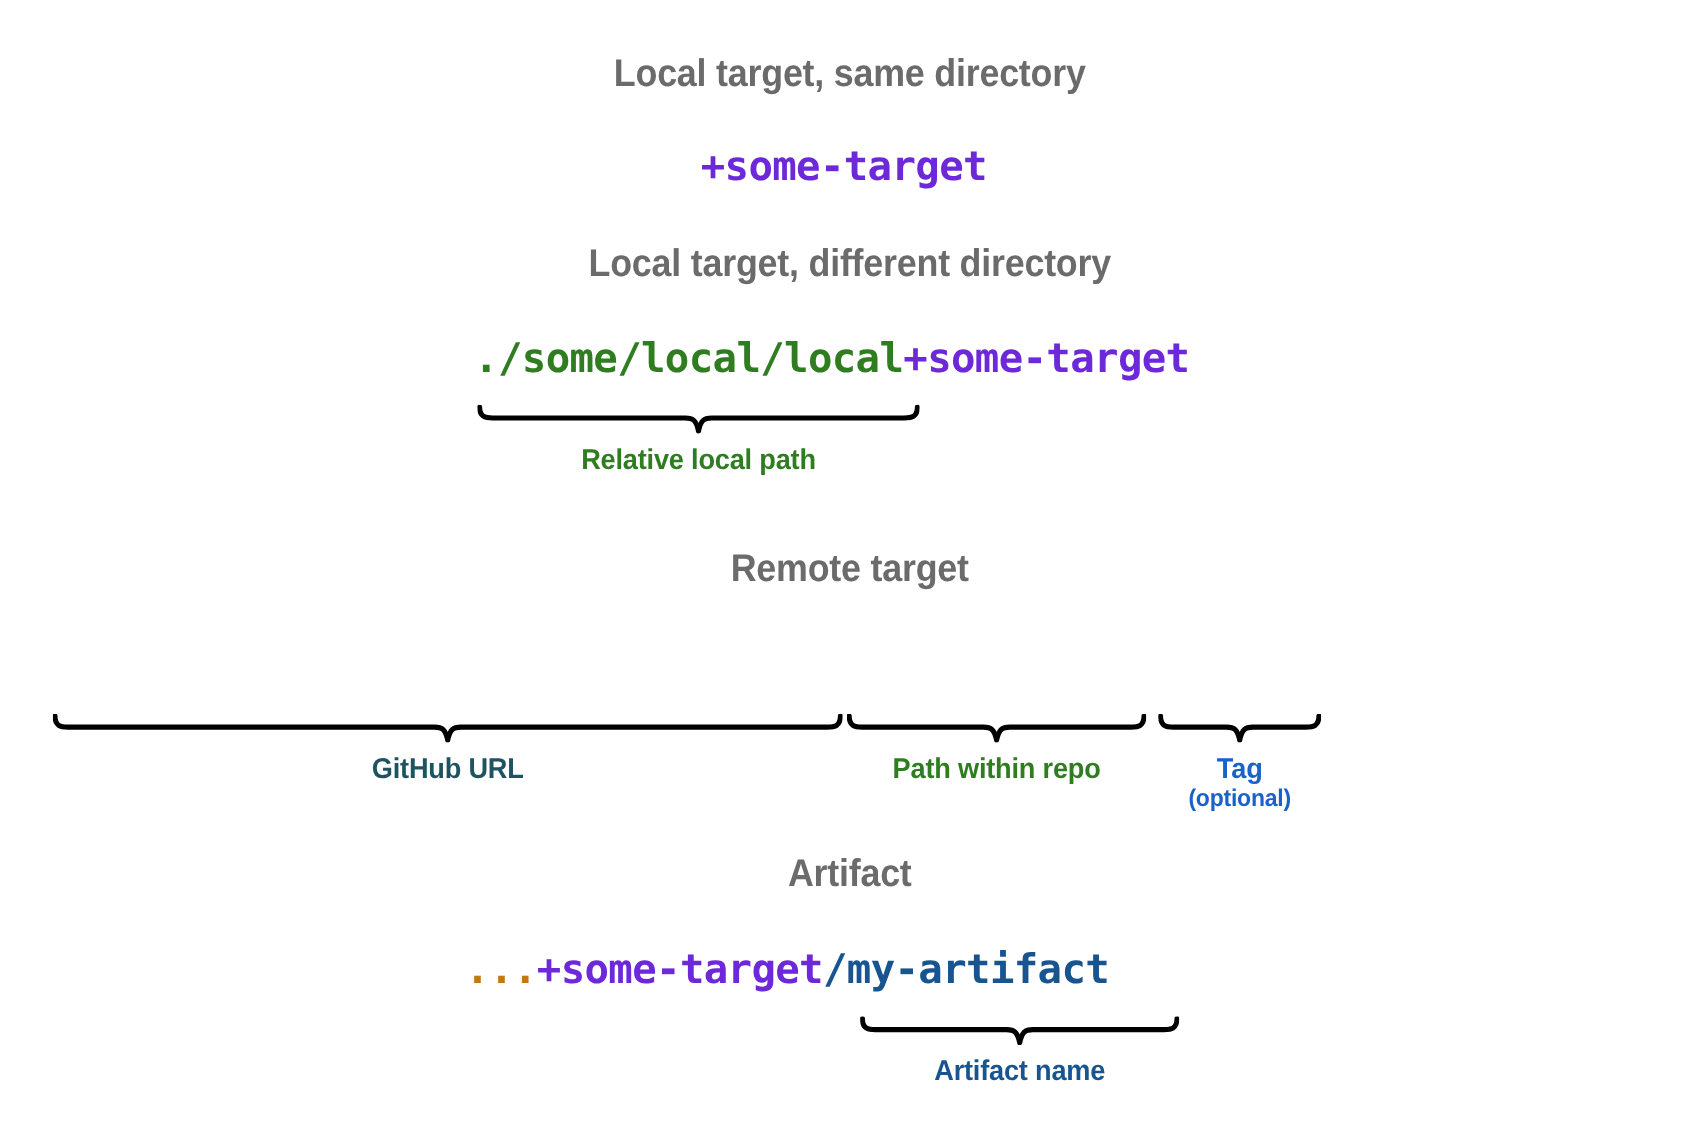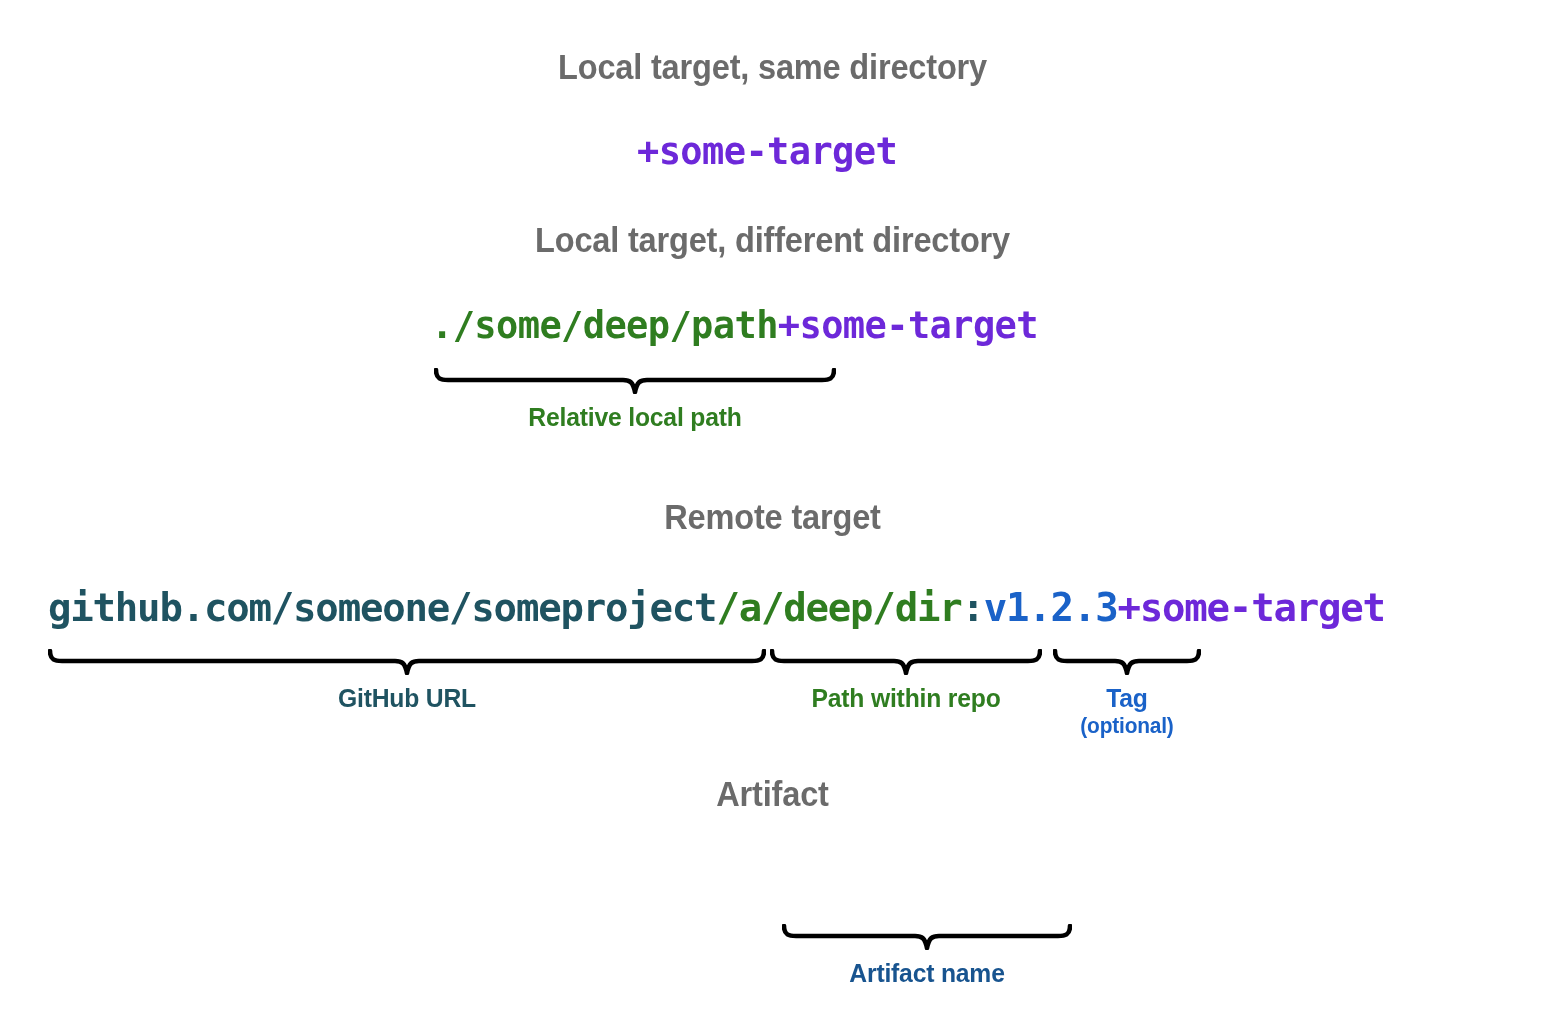--- a/index.html
+++ b/index.html
@@ -95,33 +95,32 @@
 <body>
 
 <div class="stage">
 
   <div class="heading" style="top:47px;">Local target, same directory</div>
 
   <div class="codeline small" style="top:133px; left:637px;"><span class="c-red">+some-target</span></div>
 
   <div class="heading" style="top:220px;">Local target, different directory</div>
 
-  <div class="codeline small" style="top:307px; left:431px;"><span class="c-green">./some/deep/path</span><span class="c-red">+some-target</span></div>
+  <div class="codeline small" style="top:307px; left:431px;"><span class="c-green">./some/local/local</span><span class="c-red">+some-target</span></div>
 
   <span class="brace" style="left:434px; top:368px;">
     <svg width="402" height="26" viewBox="0 0 402 26" aria-hidden="true">
       <path d="M2,2 C2,11 7,12 14,12 L189,12 C196,12 199,14 201,24 C203,14 206,12 213,12 L388,12 C395,12 400,11 400,2" fill="none" stroke="#000000" stroke-width="4.6" stroke-linecap="round" stroke-linejoin="round"></path>
     </svg>
   </span>
 
   <div class="brace-label l-green" style="left:434px; top:403px; width:402px;"><span>Relative local path</span></div>
 
   <div class="heading" style="top:497px;">Remote target</div>
 
-  <div class="codeline wide" style="top:588px; left:48px;"><span class="c-teal">github.com/someone/someproject</span><span class="c-green">/a/deep/dir</span><span class="c-teal">:</span><span class="c-blue">v1.2.3</span><span class="c-red">+some-target</span></div>
 
   <span class="brace" style="left:48px; top:649px;">
     <svg width="718" height="26" viewBox="0 0 718 26" aria-hidden="true">
       <path d="M2,2 C2,11 7,12 14,12 L347,12 C354,12 357,14 359,24 C361,14 364,12 371,12 L704,12 C711,12 716,11 716,2" fill="none" stroke="#000000" stroke-width="4.6" stroke-linecap="round" stroke-linejoin="round"></path>
     </svg>
   </span>
   <div class="brace-label l-teal" style="left:48px; top:684px; width:718px;"><span>GitHub URL</span></div>
 
   <span class="brace" style="left:770px; top:649px;">
     <svg width="272" height="26" viewBox="0 0 272 26" aria-hidden="true">
@@ -132,20 +131,21 @@
 
   <span class="brace" style="left:1053px; top:649px;">
     <svg width="148" height="26" viewBox="0 0 148 26" aria-hidden="true">
       <path d="M2,2 C2,11 7,12 14,12 L62,12 C69,12 72,14 74,24 C76,14 79,12 86,12 L134,12 C141,12 146,11 146,2" fill="none" stroke="#000000" stroke-width="4.6" stroke-linecap="round" stroke-linejoin="round"></path>
     </svg>
   </span>
   <div class="brace-label l-blue" style="left:1053px; top:684px; width:148px;"><span>Tag</span><span class="sub">(optional)</span></div>
 
   <div class="heading" style="top:774px;">Artifact</div>
 
+  <div class="codeline small" style="top:863px; left:423px;"><span class="c-orange">...</span><span class="c-red">+some-target</span><span class="c-navy">/my-artifact</span></div>
 
   <span class="brace" style="left:782px; top:924px;">
     <svg width="290" height="26" viewBox="0 0 290 26" aria-hidden="true">
       <path d="M2,2 C2,11 7,12 14,12 L133,12 C140,12 143,14 145,24 C147,14 150,12 157,12 L276,12 C283,12 288,11 288,2" fill="none" stroke="#000000" stroke-width="4.6" stroke-linecap="round" stroke-linejoin="round"></path>
     </svg>
   </span>
   <div class="brace-label l-navy" style="left:782px; top:959px; width:290px;"><span>Artifact name</span></div>
 
 </div>
 

